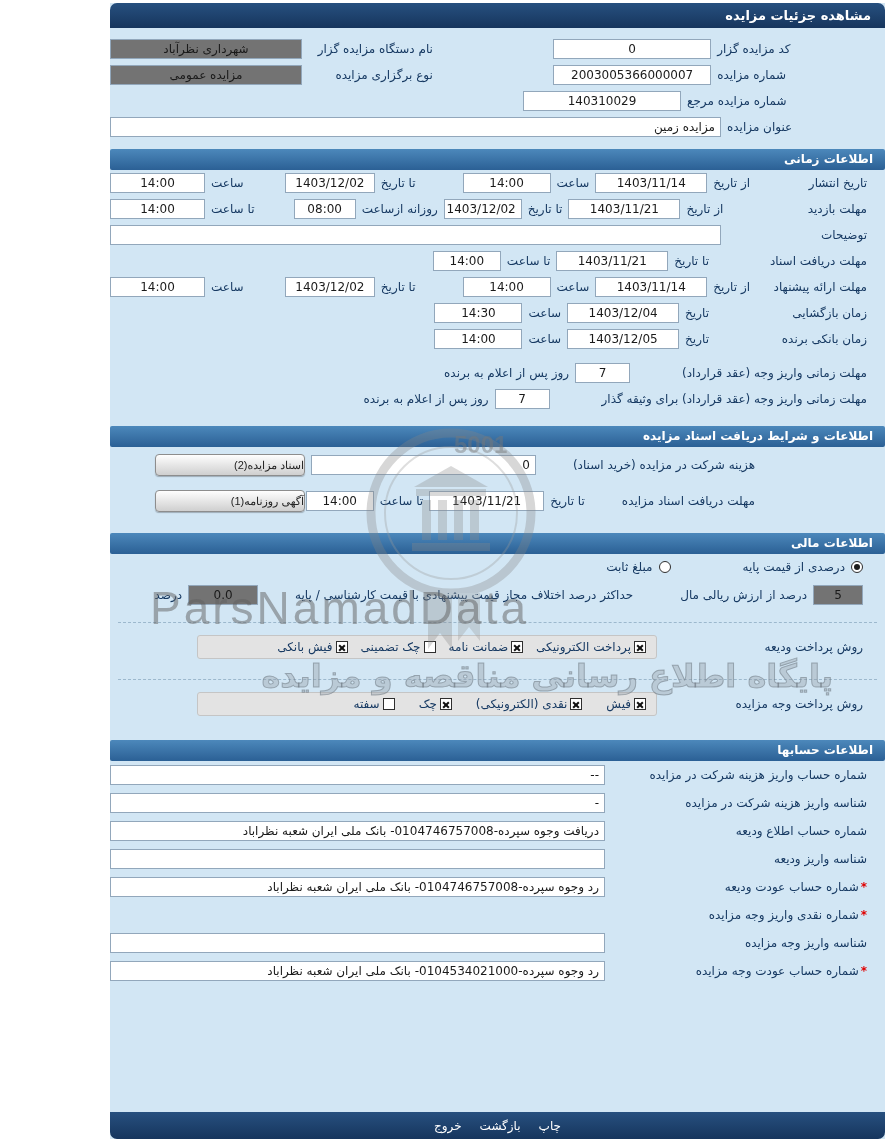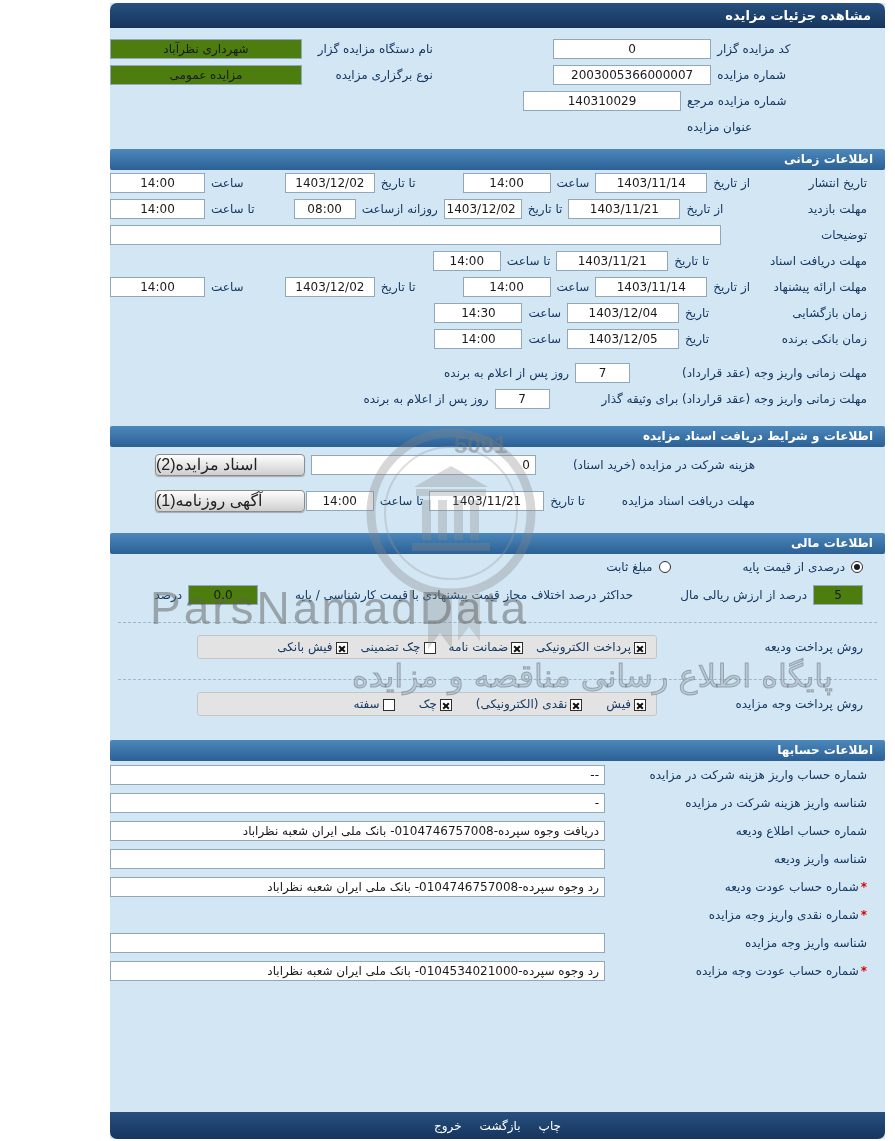--- a/index.html
+++ b/index.html
@@ -7,53 +7,53 @@
 .page{position:relative;width:775px;margin:3px 10px 0;min-height:1136px;background:#d2e6f4;display:flex;flex-direction:column;direction:rtl;overflow:hidden}
 .titlebar{height:25px;flex:0 0 auto;background:linear-gradient(#27507f,#16355d);border-radius:7px 7px 0 0;color:#fff;font-weight:bold;font-size:13px;line-height:25px;padding:0 14px}
 .secbar{height:21px;flex:0 0 auto;background:linear-gradient(#4c88bb,#2b6095);color:#fff;font-weight:bold;font-size:12px;line-height:21px;padding:0 12px;margin-top:9px;border-radius:2px}
 .general{padding-top:8px}
 .frow{display:flex;align-items:center;height:26px;padding-right:18px;gap:6px;position:relative;flex:0 0 auto}
 .frow.tall{height:36px}
 .frow.fin{padding-right:22px}
 .lbl{color:#173a63;white-space:nowrap}
 .lbl-left{text-align:left}
 .box{background:#fff;border:1px solid #92a7bb;height:20px;line-height:18px;padding:0 5px;white-space:nowrap;overflow:hidden;flex:0 0 auto}
-.yellow{background:#4d7c0f}
+.yellow{background:#737373}
 .c{text-align:center}
 .r{text-align:right}
 .w50{width:50px}.w55{width:55px}.w62{width:62px}.w68{width:68px}.w70{width:70px}.w78{width:78px}
 .w88{width:88px}.w90{width:90px}.w95{width:95px}.w112{width:112px}.w115{width:115px}
 .w150{width:150px}.w152{width:152px}.w158{width:158px}.w180{width:180px}.w192{width:192px}
 .w200{width:200px}.w225{width:225px}.w277{width:277px}.w495{width:495px}.w611{width:611px}
 .sp25{width:25px}.sp30{width:30px}.sp35{width:35px}.sp40{width:40px}.sp48{width:48px}.sp60{width:60px}.sp130{width:130px}
-.btn{position:absolute;left:45px;top:7px;width:150px;height:22px;background:linear-gradient(#fefefe,#cfcfcf);border:1px solid #8d8d8d;border-radius:4px;font-size:16px;color:#222;text-align:left;line-height:20px;box-shadow:0 1px 1px rgba(0,0,0,.25);cursor:pointer}
+.btn{position:absolute;left:45px;top:7px;width:150px;height:22px;background:linear-gradient(#fefefe,#cfcfcf);border:1px solid #8d8d8d;border-radius:4px;font-size:11px;color:#222;text-align:right;line-height:20px;box-shadow:0 1px 1px rgba(0,0,0,.25);cursor:pointer}
 .cb{width:12px;height:12px;border:1px solid #2e2e2e;background:#fff;display:inline-block;position:relative;flex:0 0 auto}
 .cb.checked::before,.cb.checked::after{content:"";position:absolute;left:1px;right:1px;top:5px;height:2px;background:#111}
 .cb.checked::before{transform:rotate(45deg)}
 .cb.checked::after{transform:rotate(-45deg)}
 .radio{width:12px;height:12px;border:1px solid #2e2e2e;border-radius:50%;background:#fff;display:inline-block;position:relative;flex:0 0 auto}
 .radio.checked::after{content:"";position:absolute;inset:2px;border-radius:50%;background:#1c1c1c}
 .cbgroup{height:24px;width:460px;background:#e3e3e3;border:1px solid #c5c5c5;border-radius:3px;display:flex;align-items:center;padding:0 10px}
 .cbgroup.g1{gap:13px}
 .cbgroup.g2{gap:24px}
-.cbitem{display:flex;align-items:flex-end;gap:3px;white-space:nowrap}
+.cbitem{display:flex;align-items:center;gap:3px;white-space:nowrap}
 .cbrow{height:40px}
 .dash{border:none;border-top:1px dashed #9cb8cd;margin:12px 8px 4px;flex:0 0 auto}
 .warn{color:#943a22;font-size:12px;padding:12px 18px 2px;text-align:right;flex:0 0 auto}
 .req{color:#e00000;font-weight:bold;margin-left:2px}
 .acct{height:28px}
 .footerbar{height:27px;flex:0 0 auto;background:linear-gradient(#27507f,#16355d);border-radius:0 0 7px 7px;margin-top:auto;display:flex;justify-content:center;align-items:center;gap:18px}
 .flink{color:#fff;font-size:12px;cursor:pointer}
 .finlabel{height:24px;margin-top:10px}
 
 .watermark{position:absolute;inset:0;pointer-events:none;z-index:30}
 .wm-logo{position:absolute;top:418px;left:246px;opacity:.32}
 .wm-badge{position:absolute;top:428px;left:344px;font-size:24px;font-weight:bold;color:rgba(120,120,120,.45);direction:ltr;font-family:"Liberation Sans",sans-serif}
 .wm-brand{position:absolute;top:578px;left:40px;right:40px;text-align:left;font-family:"Liberation Sans",sans-serif;font-size:46px;font-weight:normal;letter-spacing:3px;color:rgba(95,95,95,.5);direction:ltr}
-.wm-fa{position:absolute;top:654px;right:52px;font-size:32px;font-weight:normal;color:rgba(150,160,170,.4);-webkit-text-stroke:1px rgba(110,120,130,.55)}
+.wm-fa{position:absolute;top:654px;right:52px;font-size:32px;font-weight:bold;color:rgba(150,160,170,.4);-webkit-text-stroke:1px rgba(110,120,130,.55)}
 .wm-phone{position:absolute;top:698px;right:62px;font-size:32px;font-weight:bold;color:rgba(150,160,170,.38);-webkit-text-stroke:1px rgba(110,120,130,.5);direction:ltr}
 </style>
 </head>
 <body>
 
 <div class="page">
 
   <div class="titlebar">
     <span>مشاهده جزئیات مزایده</span>
   </div>
@@ -72,20 +72,21 @@
       <span class="sp130"></span>
       <span class="lbl w150">نوع برگزاری مزایده</span>
       <span class="box w192 c yellow">مزایده عمومی</span>
     </div>
     <div class="frow">
       <span class="lbl lbl-left w180">شماره مزایده مرجع</span>
       <span class="box w158 c">140310029</span>
     </div>
     <div class="frow">
       <span class="lbl lbl-left w180">عنوان مزایده</span>
+      <span class="box w611 r">مزایده زمین</span>
     </div>
   </div>
 
   <div class="secbar">اطلاعات زمانی</div>
 
   <div class="frow">
     <span class="lbl w152">تاریخ انتشار</span>
     <span class="lbl">از تاریخ</span>
     <span class="box w112 c">1403/11/14</span>
     <span class="lbl">ساعت</span>

